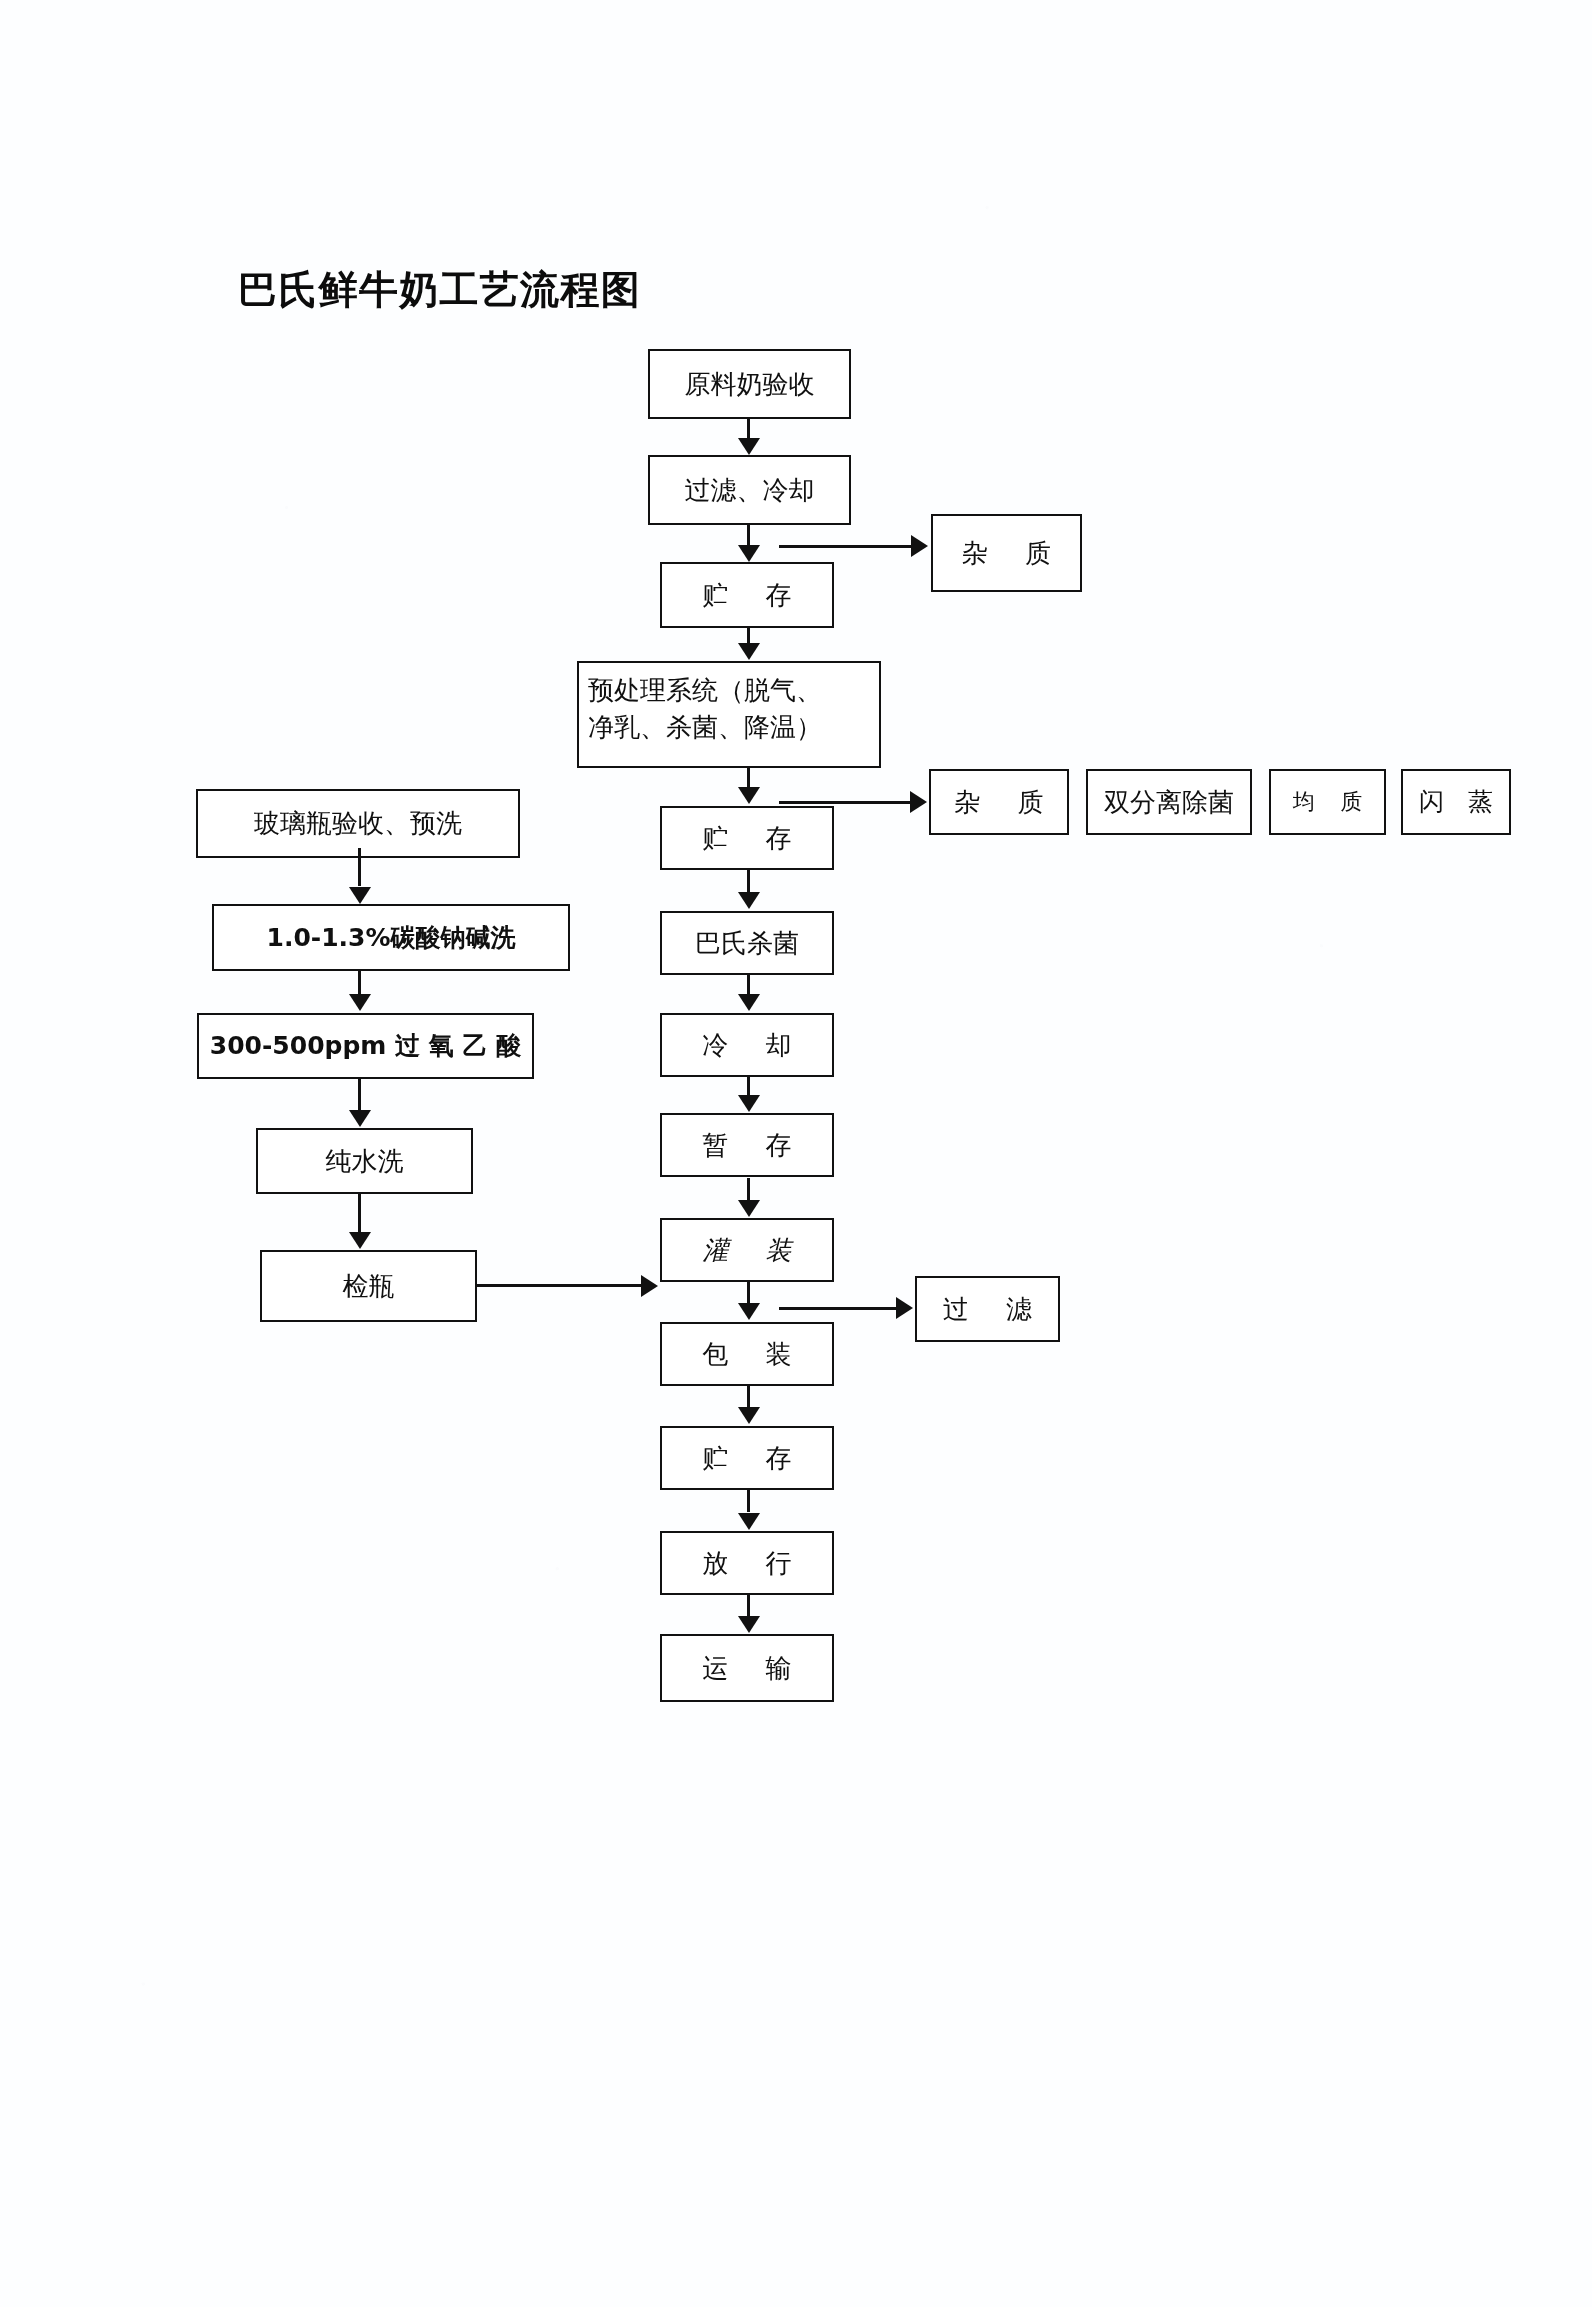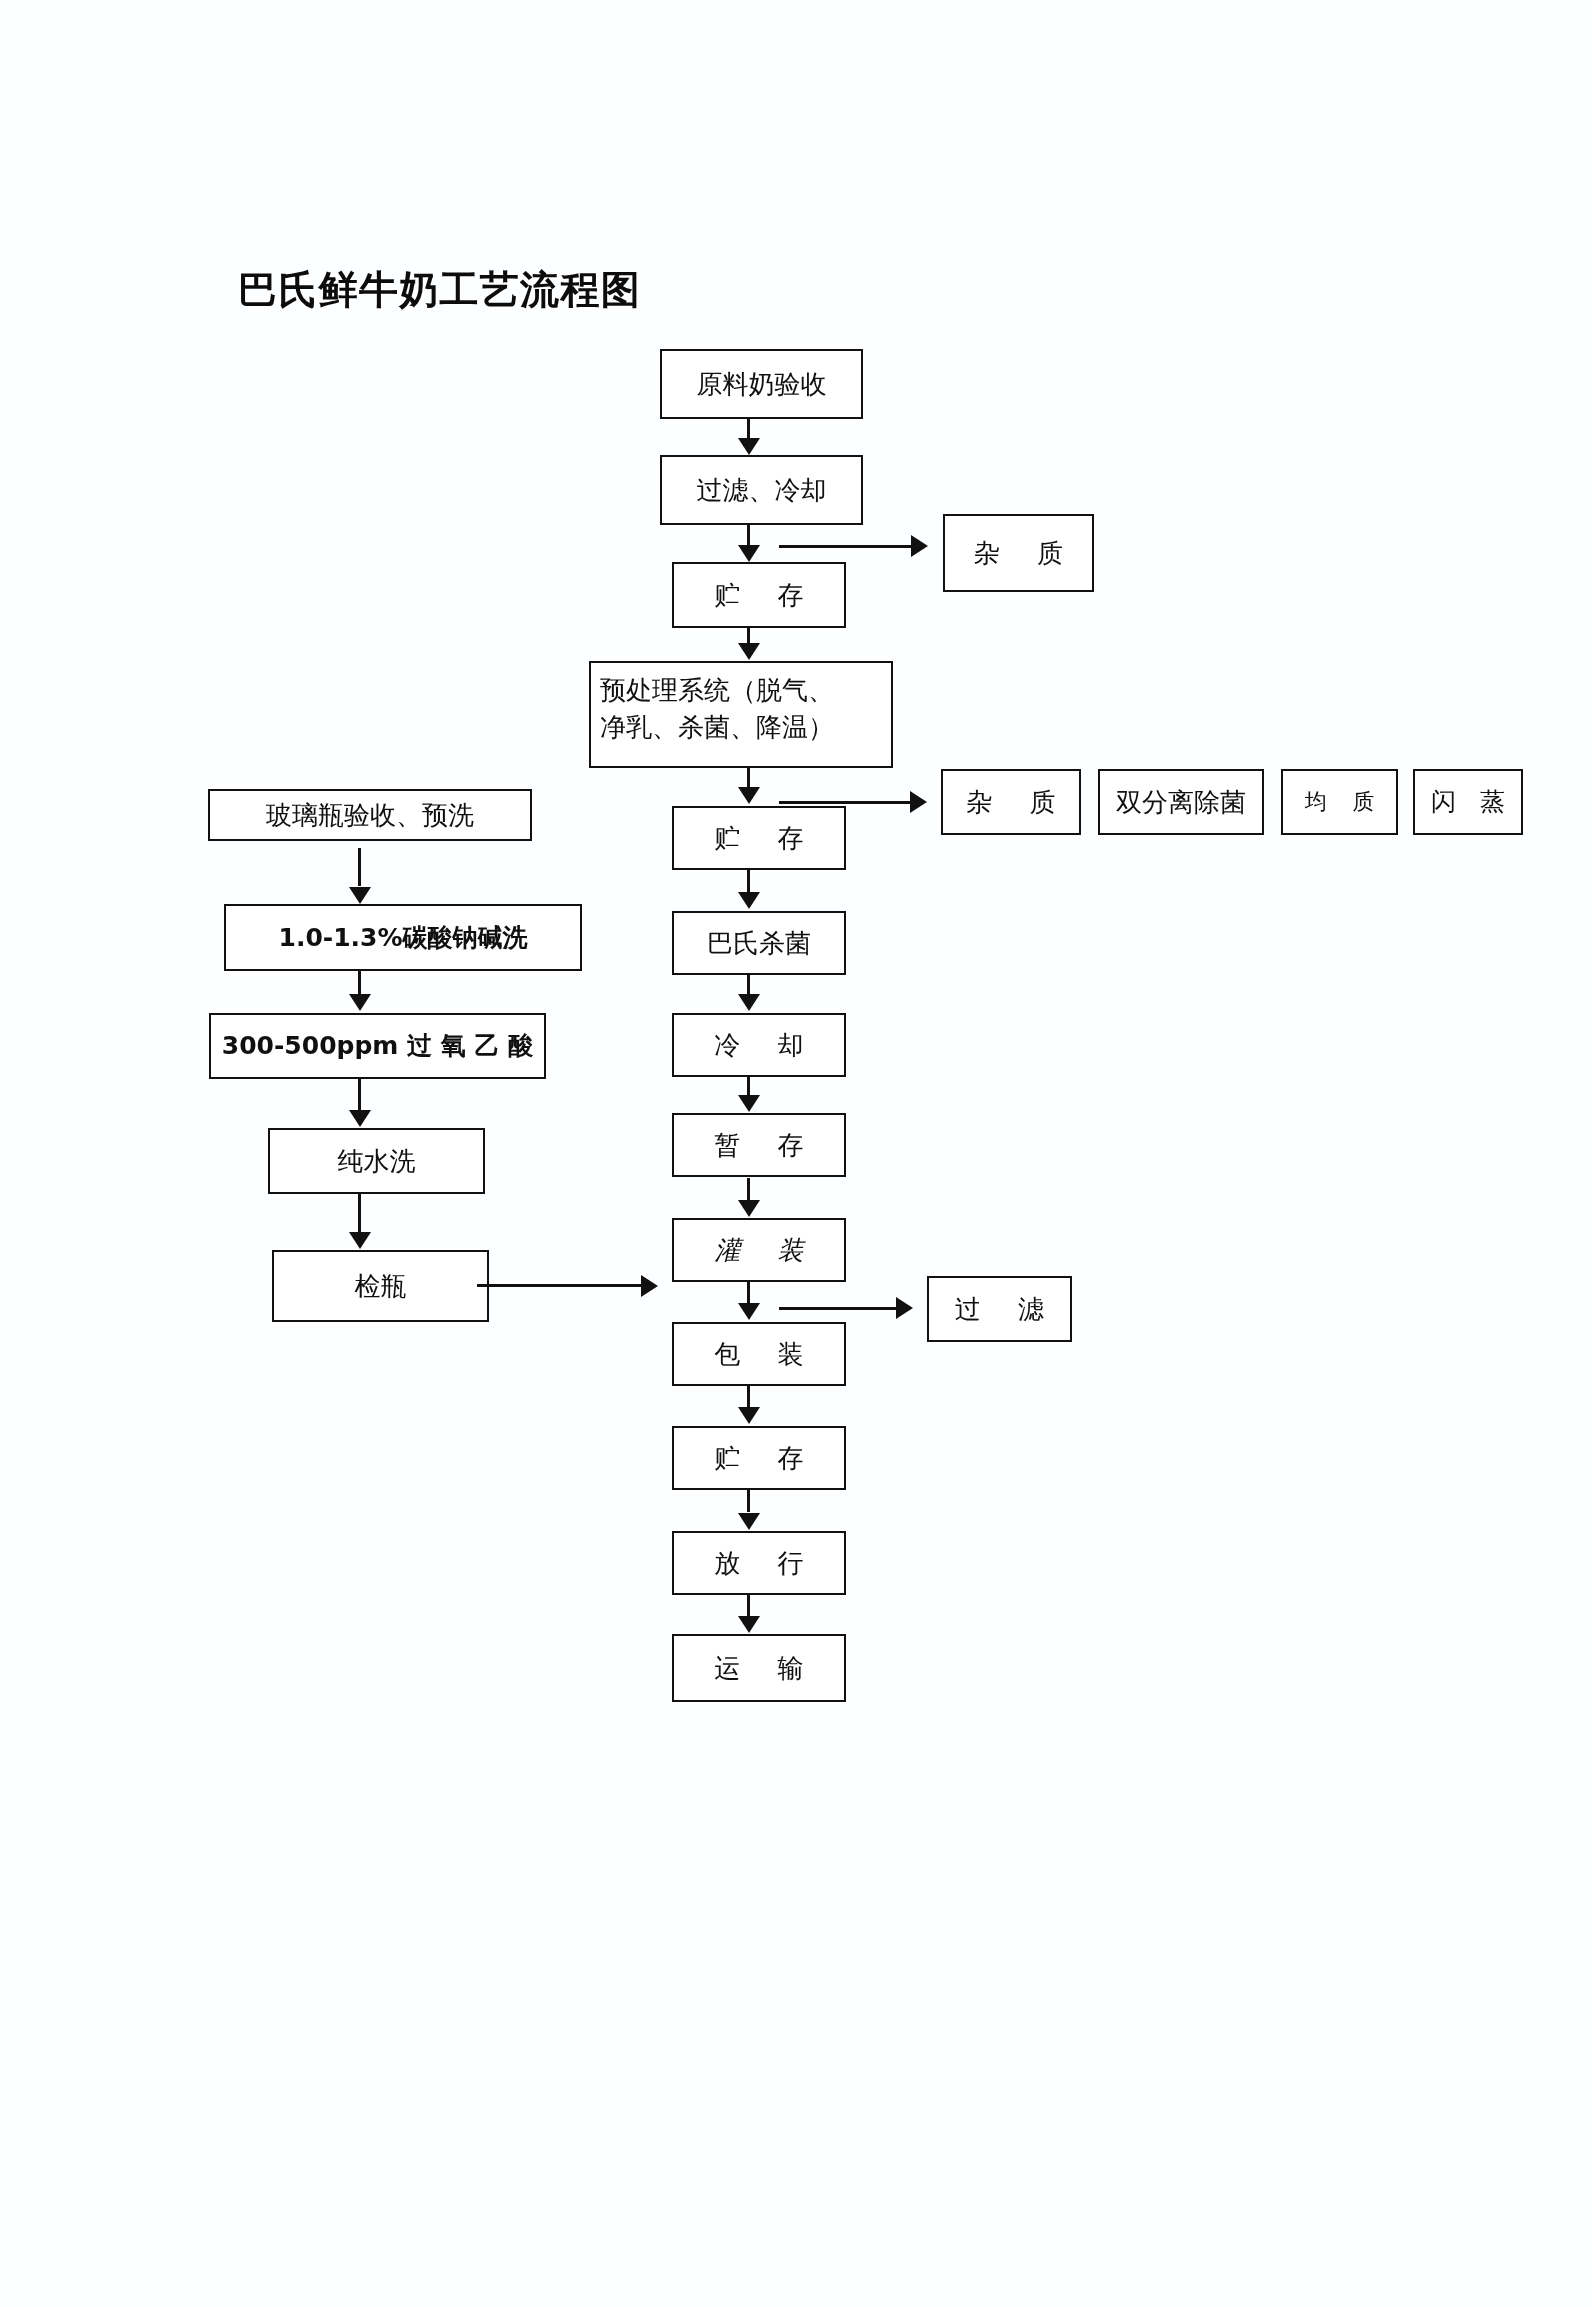--- a/index.html
+++ b/index.html
@@ -49,21 +49,20 @@
     background: #ffffff;
     display: flex;
     align-items: center;
     justify-content: center;
     color: #101010;
     font-size: 26px;
     line-height: 1.25;
     text-align: center;
     white-space: pre-line;
     font-family: "DejaVu Sans", "Liberation Sans", sans-serif;
-    margin-left: 12px;
   }
   .node.wide-letter { letter-spacing: 14.5px; text-indent: 14.5px; }
   .node.bold { font-weight: 700; }
   .node.two-line {
     display: block;
     padding: 9.2px 8px 0 8px;
     text-align: left;
     line-height: 1.42;
     font-size: 26px;
   }
@@ -116,21 +115,21 @@
   <div class="node wide-letter" style="left:660px; top:1218px; width:174px; height:64px;font-style:italic;">灌    装</div>
 
   <div class="node wide-letter" style="left:660px; top:1322px; width:174px; height:64px;">包    装</div>
 
   <div class="node wide-letter" style="left:660px; top:1426px; width:174px; height:64px;">贮    存</div>
 
   <div class="node wide-letter" style="left:660px; top:1531px; width:174px; height:64px;">放    行</div>
 
   <div class="node wide-letter" style="left:660px; top:1634px; width:174px; height:68px;text-align:right;">运    输</div>
 
-  <div class="node" style="left:196px; top:789px; width:324px; height:52px;">玻璃瓶验收、预洗</div>
+  <div class="node" style="left:196px; top:789px; width:324px; height:69px;">玻璃瓶验收、预洗</div>
 
   <div class="node bold" style="left:212px; top:904px; width:358px; height:67px; font-size:25px;">1.0-1.3%碳酸钠碱洗</div>
 
   <div class="node bold" style="left:197px; top:1013px; width:337px; height:66px; font-size:25px;">300-500ppm 过 氧 乙 酸</div>
 
   <div class="node" style="left:256px; top:1128px; width:217px; height:66px;">纯水洗</div>
 
   <div class="node" style="left:260px; top:1250px; width:217px; height:72px;">检瓶</div>
 
   <div class="node wide-letter" style="left:931px; top:514px; width:151px; height:78px;">杂    质</div>

